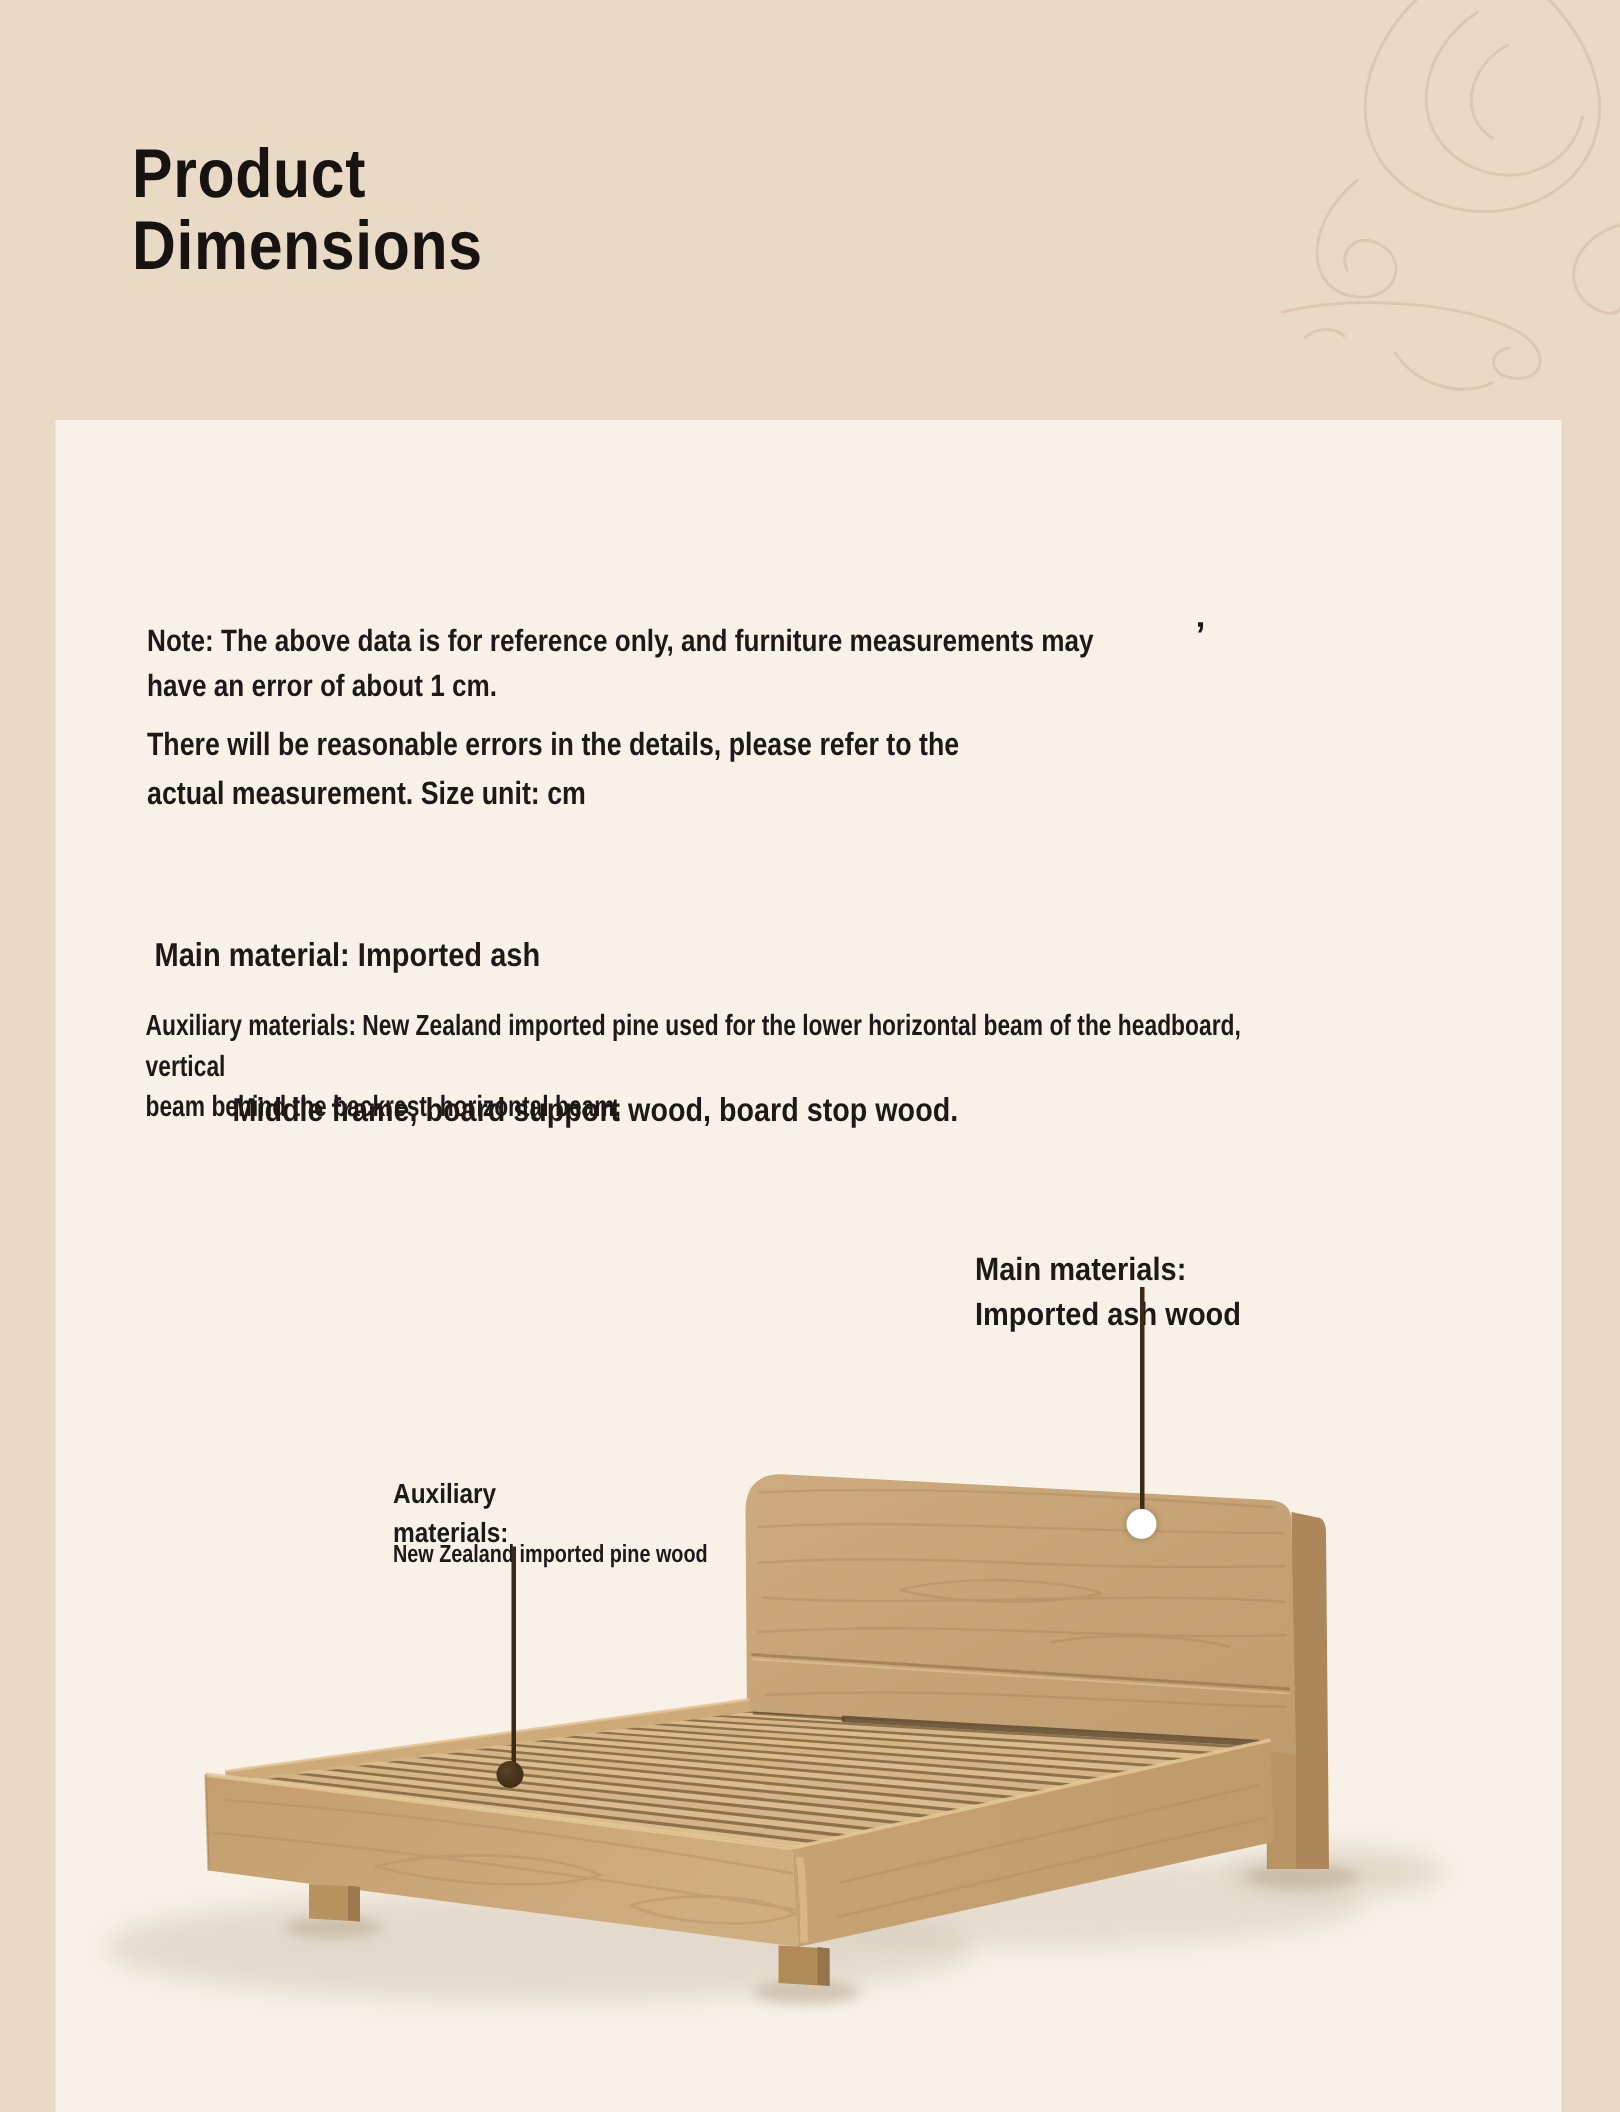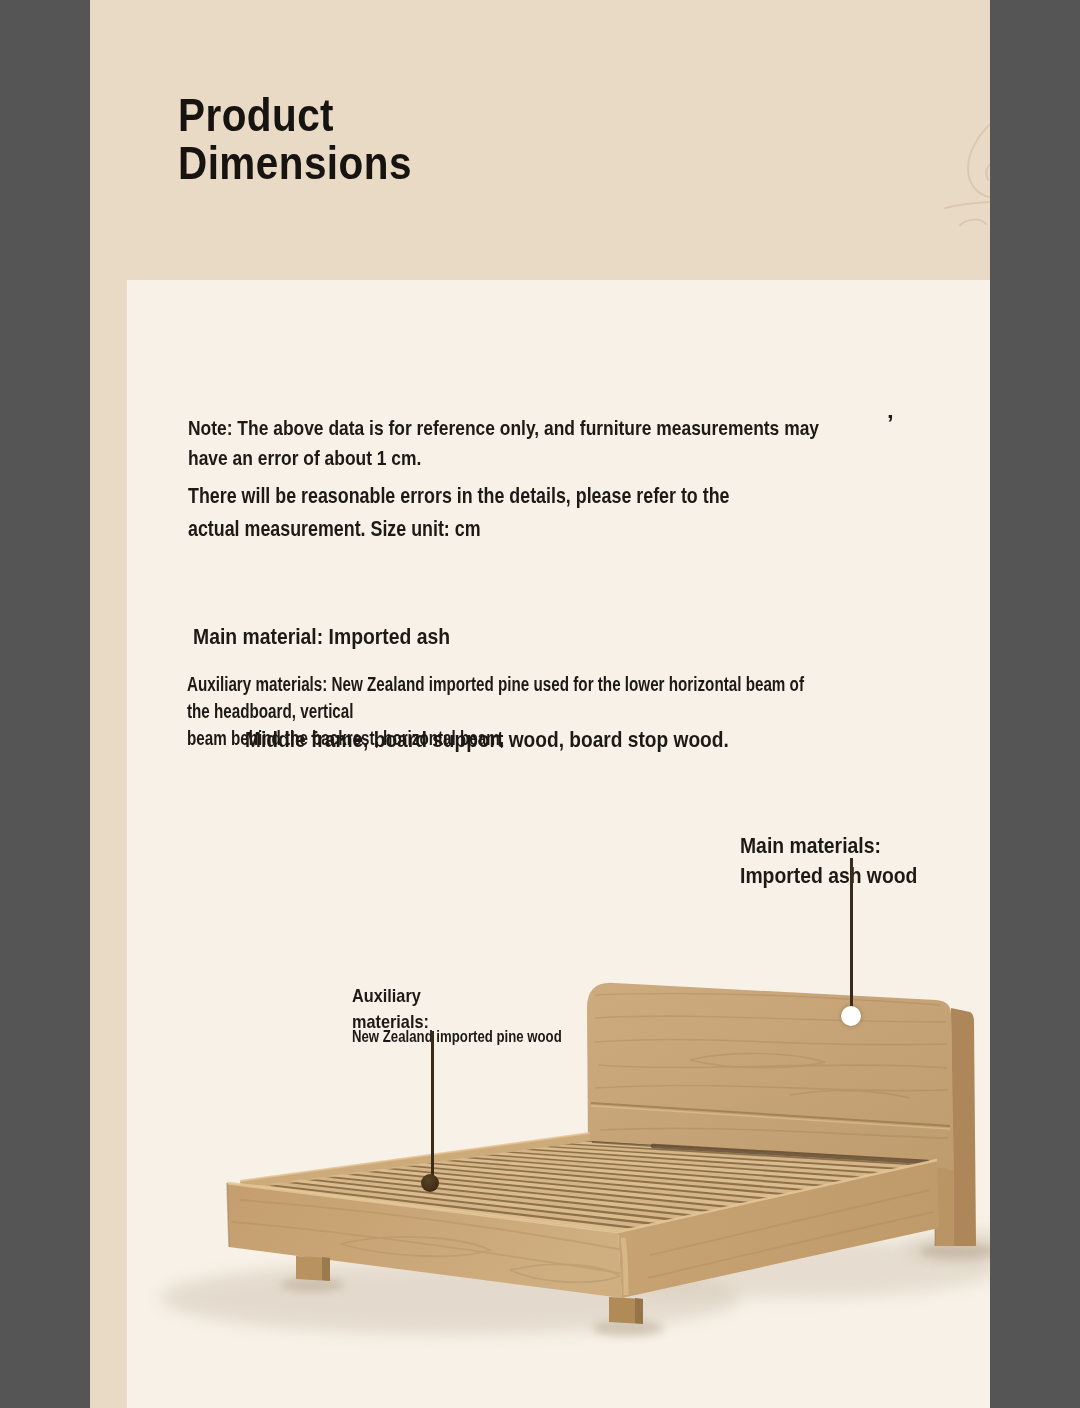--- a/index.html
+++ b/index.html
@@ -4,21 +4,21 @@
 <style>
   :root{
     --outer-bg:#e9dac5;
     --panel-bg:#f7f1e7;
     --text:#1d1916;
     --callout-line:#3a2b19;
   }
   html,body{margin:0;padding:0;background:#555;}
   .page{
     position:relative;
-    width:900px;height:1408px;
+    width:1080px;height:1408px;
     margin:0 auto;
     background:var(--outer-bg);
     overflow:hidden;
     font-family:"Liberation Sans", sans-serif;
     color:var(--text);
   }
   .panel{
     position:absolute;left:37px;top:280px;width:1004px;height:1128px;
     background:var(--panel-bg);
   }

